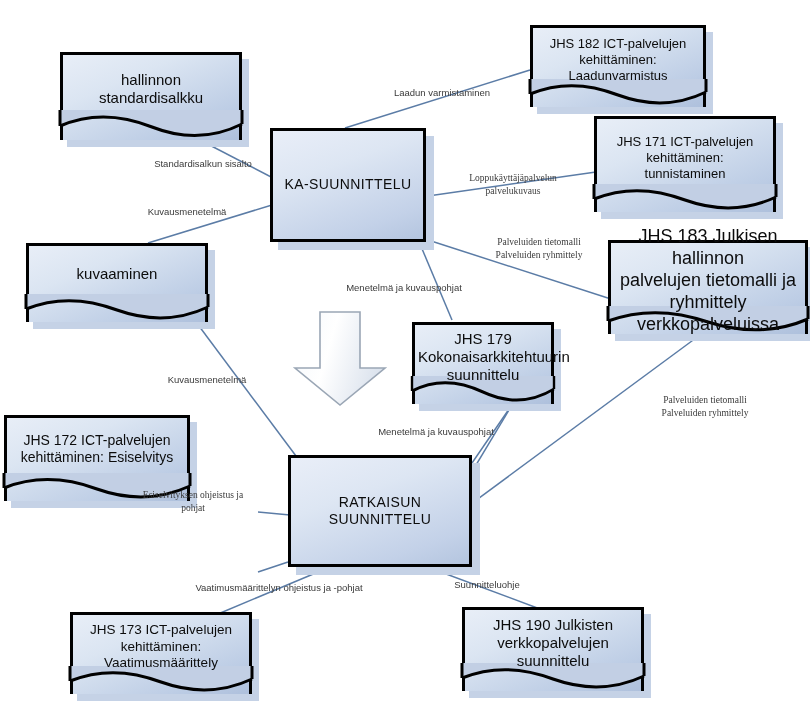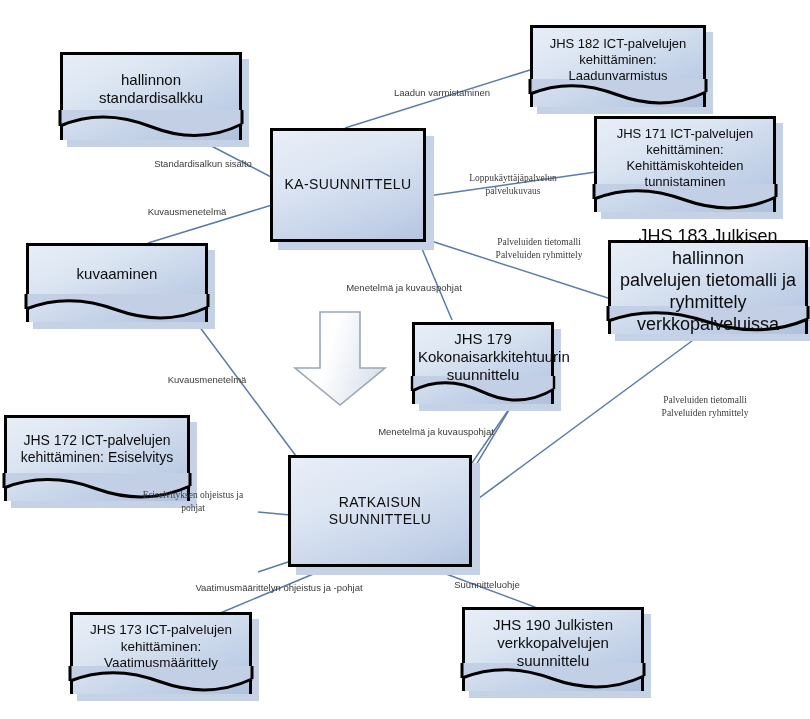--- a/index.html
+++ b/index.html
@@ -157,21 +157,20 @@
     <div class="body"></div>
     <svg class="wave" viewBox="0 0 182 28" preserveAspectRatio="none" style="height:28px;">
       <path d="M0,0 L182,0 L182,13 C150,28 119,26 91,16 C62,5 30,3 0,15 Z" fill="#c2cfe4"></path>
       <path d="M0,15 C30,3 62,5 91,16 C119,26 150,28 182,13" fill="none" stroke="#000" stroke-width="3"></path>
       <path d="M0,0 L0,15" stroke="#000" stroke-width="3"></path>
       <path d="M182,0 L182,13" stroke="#000" stroke-width="3"></path>
     </svg>
     <div class="txt" style="margin-bottom:12px;">
       <div>JHS 171 ICT-palvelujen</div>
       <div>kehittäminen:</div>
-      <div>Kehittämiskohteiden</div>
       <div>tunnistaminen</div>
     </div>
   </div>
 
   <div class="node doc" style="left:608px; top:240px; width:200px; height:94px; font-size:18px;">
     <div class="shadow"></div>
     <div class="body"></div>
     <svg class="wave" viewBox="0 0 200 28" preserveAspectRatio="none" style="height:28px;">
       <path d="M0,0 L200,0 L200,13 C165,28 131,26 100,16 C68,5 33,3 0,15 Z" fill="#c2cfe4"></path>
       <path d="M0,15 C33,3 68,5 100,16 C131,26 165,28 200,13" fill="none" stroke="#000" stroke-width="3"></path>

